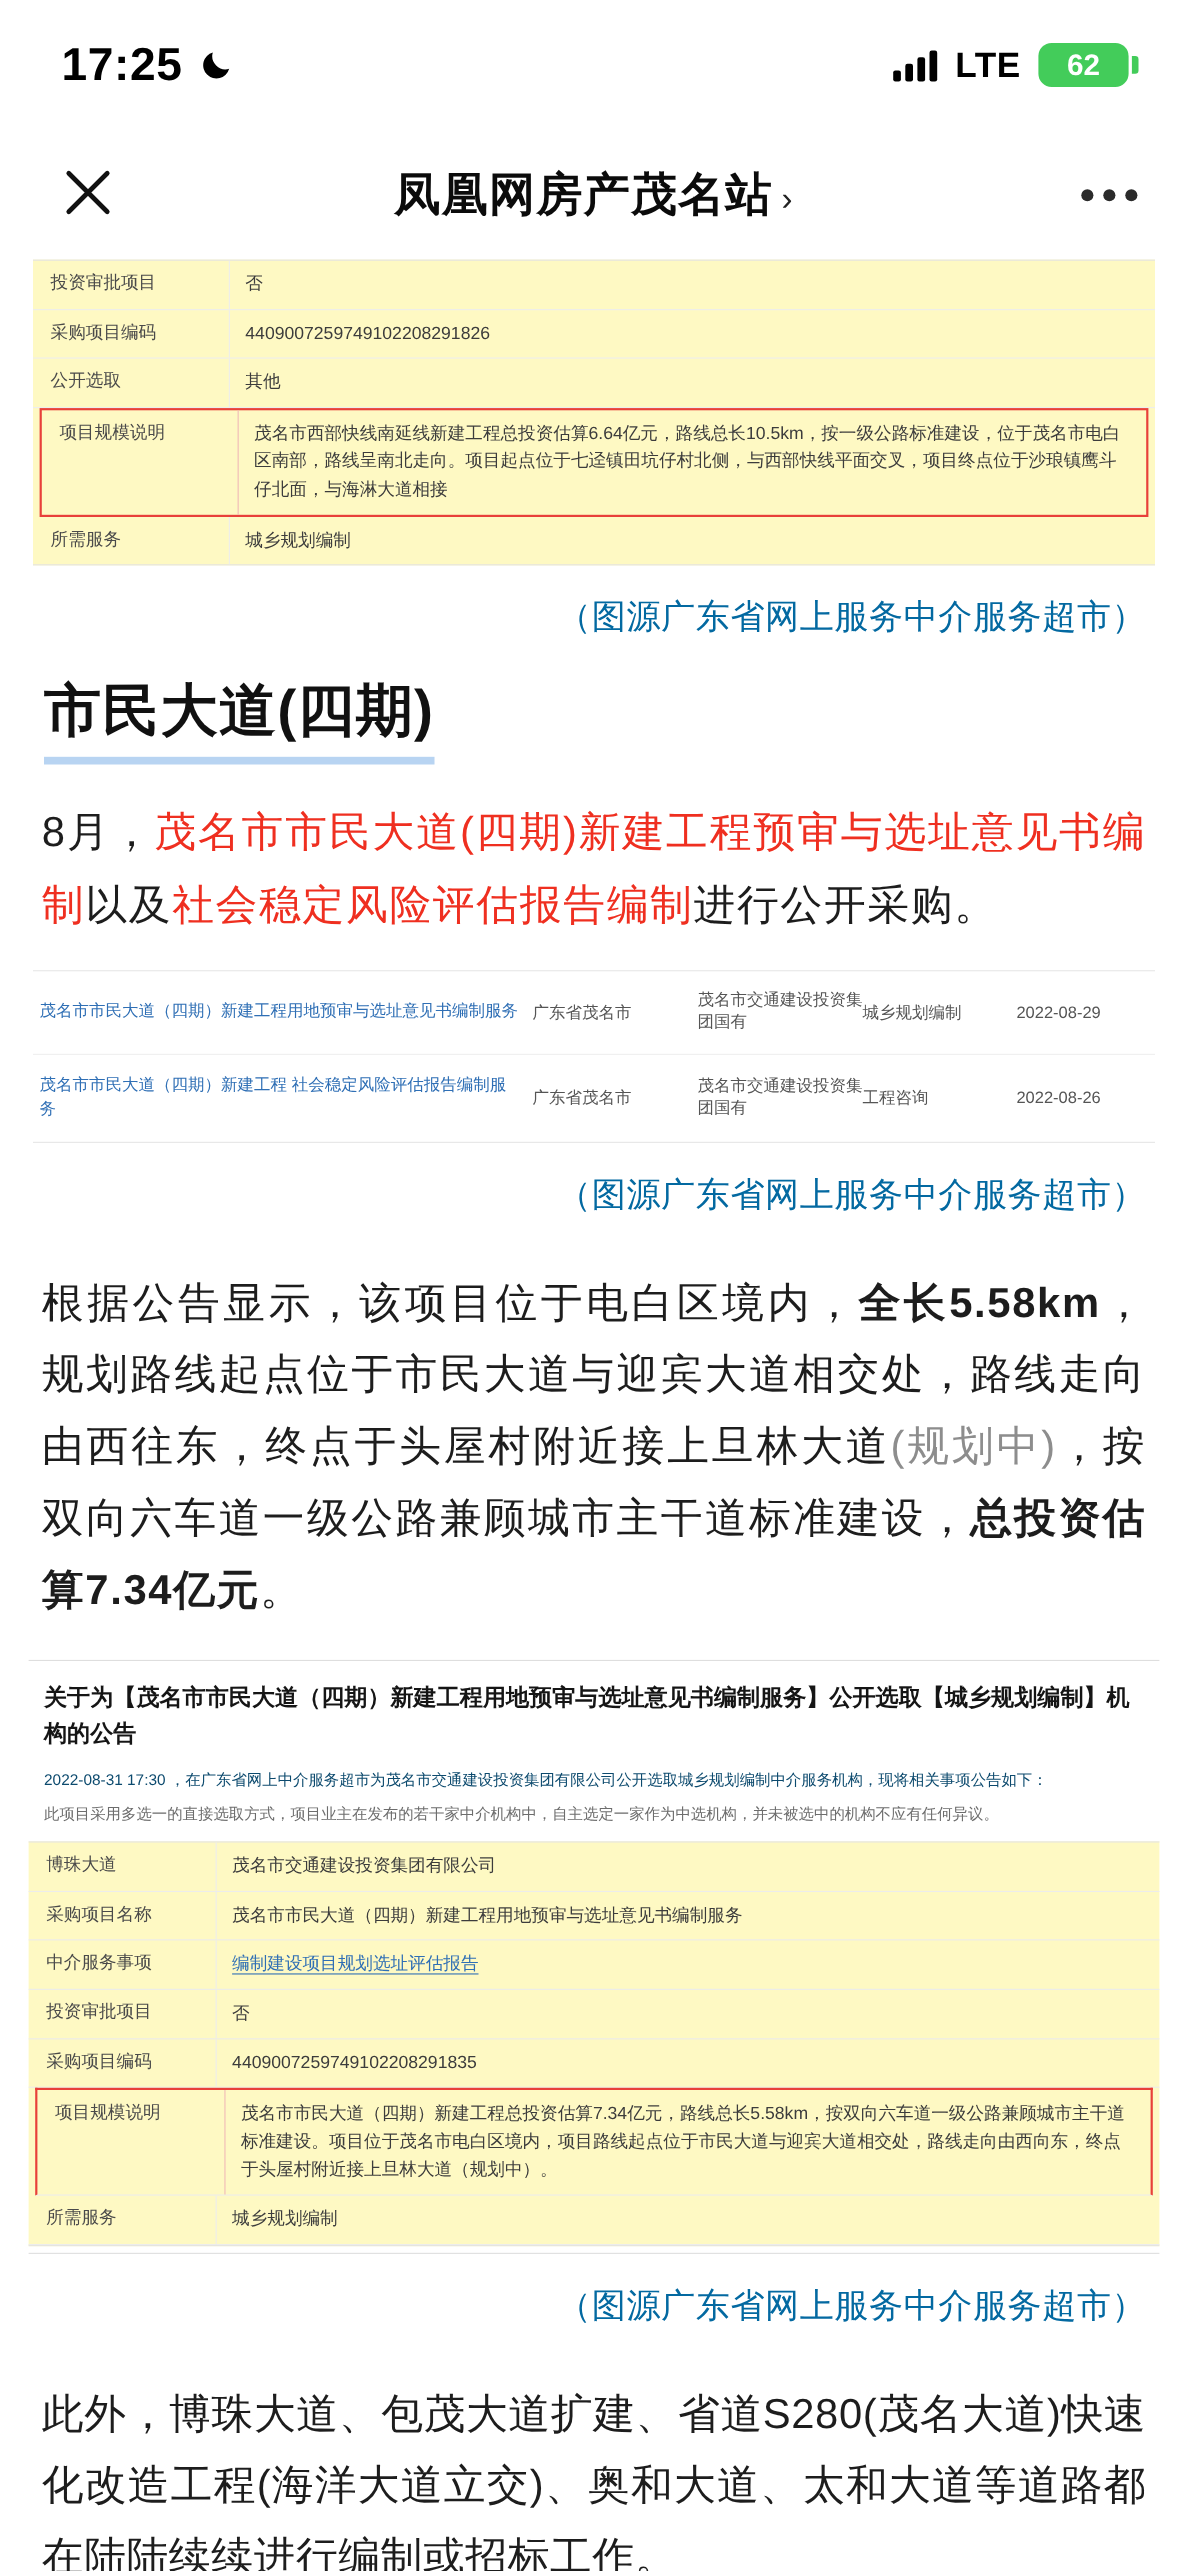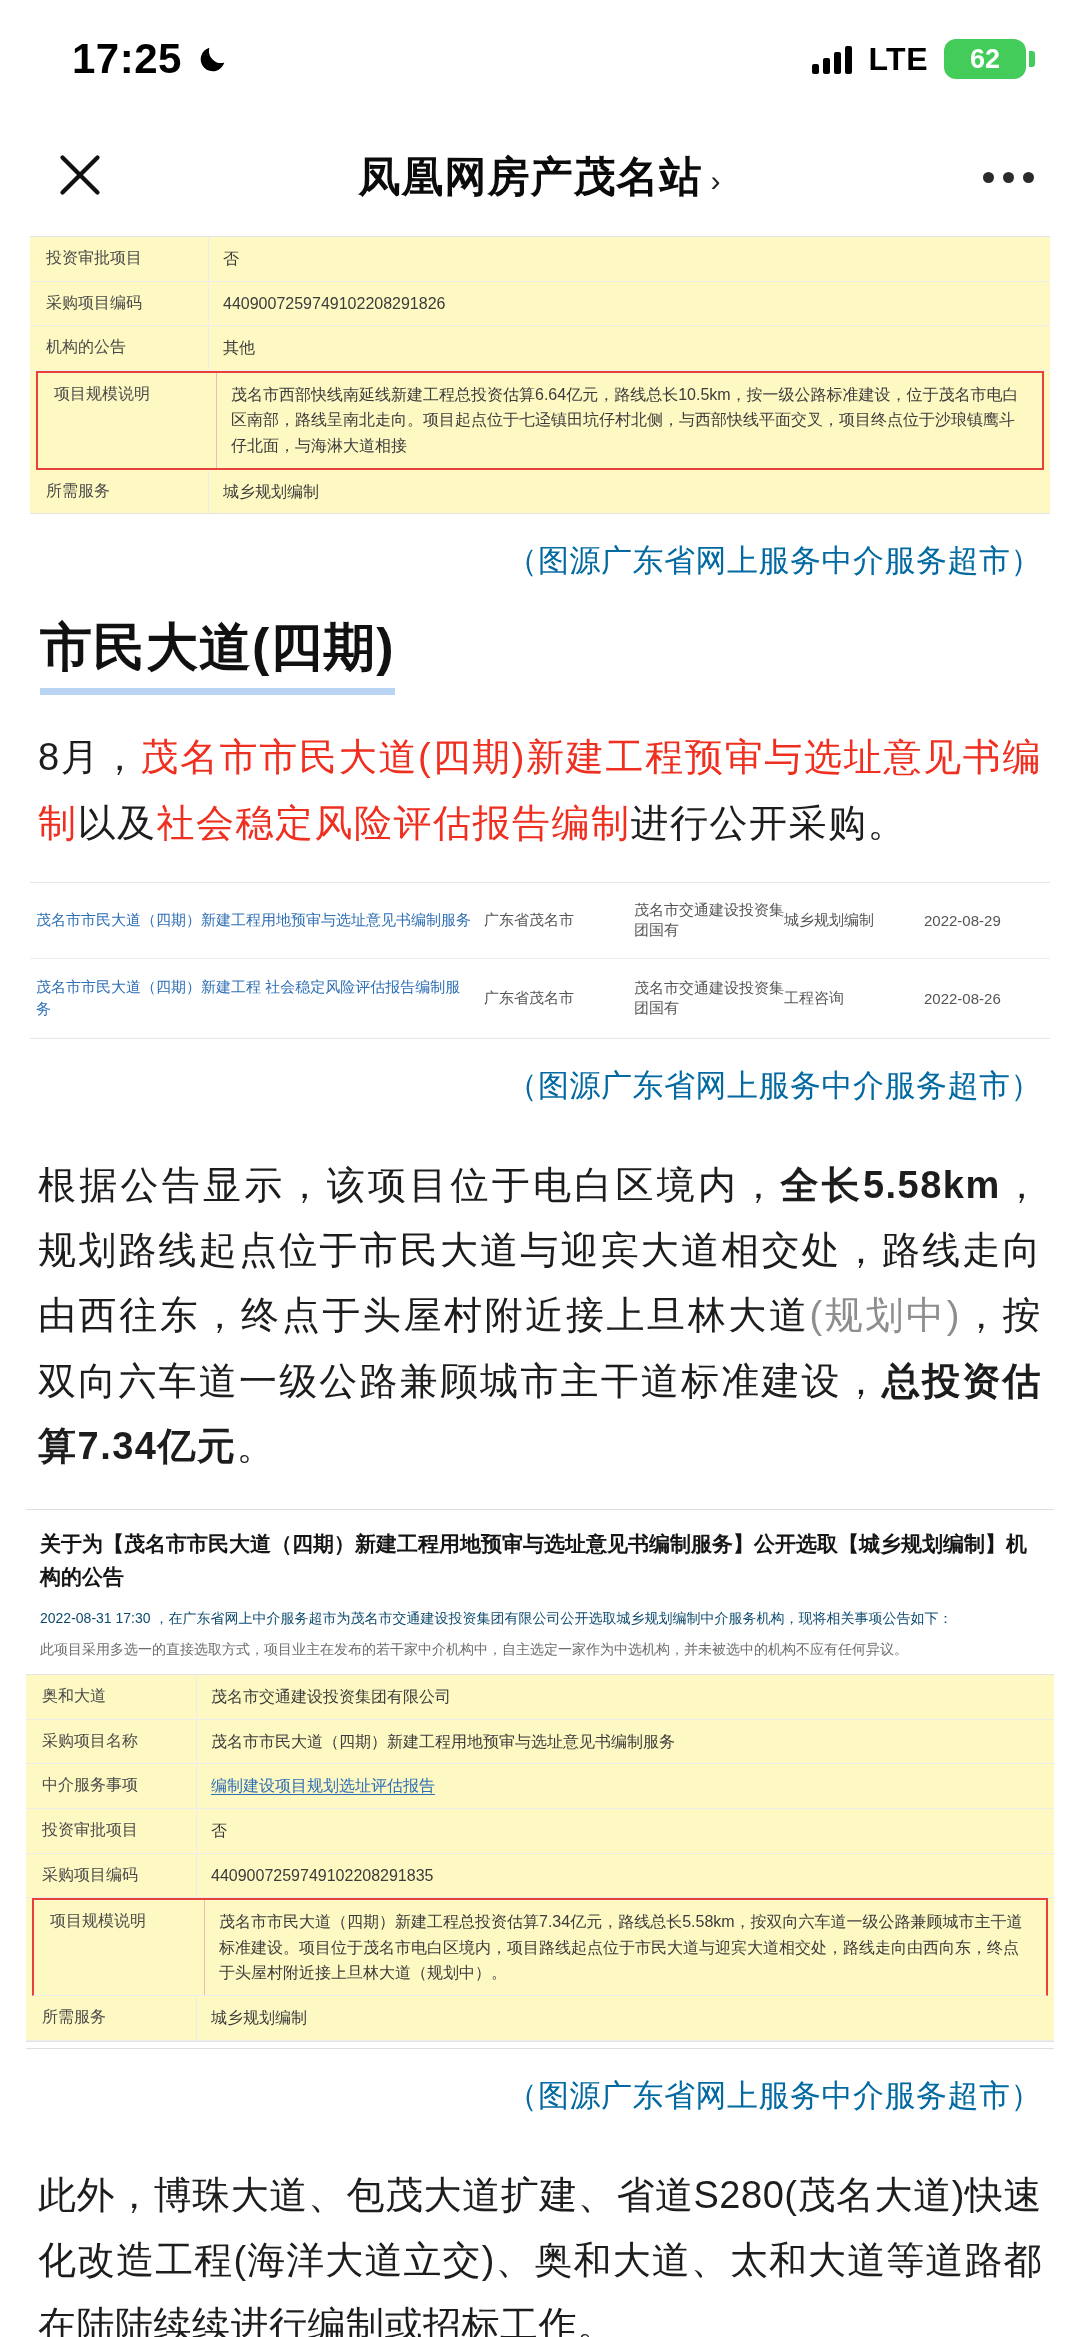--- a/index.html
+++ b/index.html
@@ -11,21 +11,21 @@
     font-family: "Liberation Sans", sans-serif;
     color: #1a1a1a;
   }
 
   
   .statusbar {
     height: 118px;
     display: flex;
     align-items: center;
     justify-content: space-between;
-    padding: 0 54px 0 72px;
+    padding: 0 54px 0 56px;
   }
   .sb-left { display: flex; align-items: center; gap: 14px; }
   .sb-time { font-size: 42px; font-weight: 600; letter-spacing: 0.5px; color: #000; }
   .moon-icon { width: 34px; height: 34px; display: block; }
   .sb-right { display: flex; align-items: center; gap: 16px; text-align: right; }
   .signal { display: flex; align-items: flex-end; gap: 4px; height: 30px; }
   .signal i { display: block; width: 7px; background: #000; border-radius: 2px; }
   .signal i:nth-child(1) { height: 10px; }
   .signal i:nth-child(2) { height: 16px; }
   .signal i:nth-child(3) { height: 22px; }
@@ -243,21 +243,21 @@
     <div class="shot">
       <div class="shot-row">
         <div class="shot-key">投资审批项目</div>
         <div class="shot-val">否</div>
       </div>
       <div class="shot-row">
         <div class="shot-key">采购项目编码</div>
         <div class="shot-val">4409007259749102208291826</div>
       </div>
       <div class="shot-row">
-        <div class="shot-key">机构的公告</div>
+        <div class="shot-key">公开选取</div>
         <div class="shot-val">其他</div>
       </div>
       <div class="shot-row highlight">
         <div class="shot-key">项目规模说明</div>
         <div class="shot-val">茂名市西部快线南延线新建工程总投资估算6.64亿元，路线总长10.5km，按一级公路标准建设，位于茂名市电白区南部，路线呈南北走向。项目起点位于七迳镇田坑仔村北侧，与西部快线平面交叉，项目终点位于沙琅镇鹰斗仔北面，与海淋大道相接</div>
       </div>
       <div class="shot-row">
         <div class="shot-key">所需服务</div>
         <div class="shot-val">城乡规划编制</div>
       </div>
@@ -297,21 +297,21 @@
     <span>根据公告显示，该项目位于电白区境内，</span><span class="b">全长5.58km</span><span>，规划路线起点位于市民大道与迎宾大道相交处，路线走向由西往东，终点于头屋村附近接上旦林大道</span><span class="muted">(规划中)</span><span>，按双向六车道一级公路兼顾城市主干道标准建设，</span><span class="b">总投资估算7.34亿元</span><span>。</span>
   </p>
 
   <div class="doc">
     <div class="doc-title">关于为【茂名市市民大道（四期）新建工程用地预审与选址意见书编制服务】公开选取【城乡规划编制】机构的公告</div>
     <div class="doc-meta">2022-08-31 17:30 ，在广东省网上中介服务超市为茂名市交通建设投资集团有限公司公开选取城乡规划编制中介服务机构，现将相关事项公告如下：</div>
     <div class="doc-note">此项目采用多选一的直接选取方式，项目业主在发布的若干家中介机构中，自主选定一家作为中选机构，并未被选中的机构不应有任何异议。</div>
 
     <div class="shot">
       <div class="shot-row">
-        <div class="shot-key">奥和大道</div>
+        <div class="shot-key">博珠大道</div>
         <div class="shot-val">茂名市交通建设投资集团有限公司</div>
       </div>
       <div class="shot-row">
         <div class="shot-key">采购项目名称</div>
         <div class="shot-val">茂名市市民大道（四期）新建工程用地预审与选址意见书编制服务</div>
       </div>
       <div class="shot-row">
         <div class="shot-key">中介服务事项</div>
         <div class="shot-val"><a href="#">编制建设项目规划选址评估报告</a></div>
       </div>

